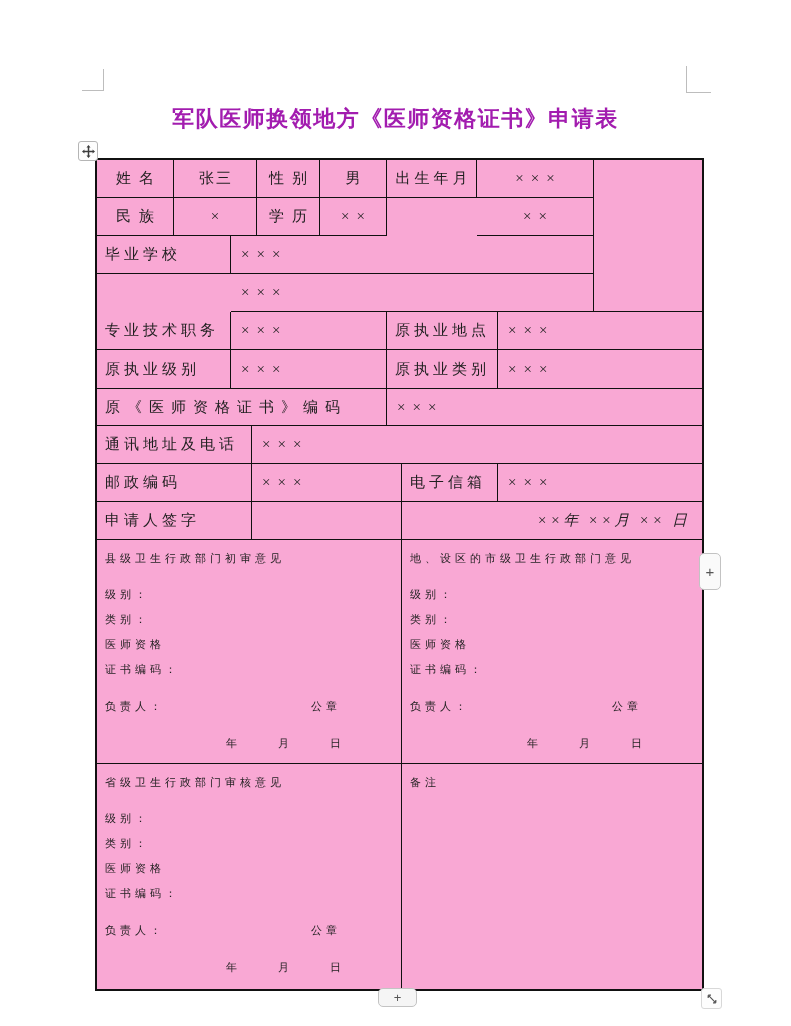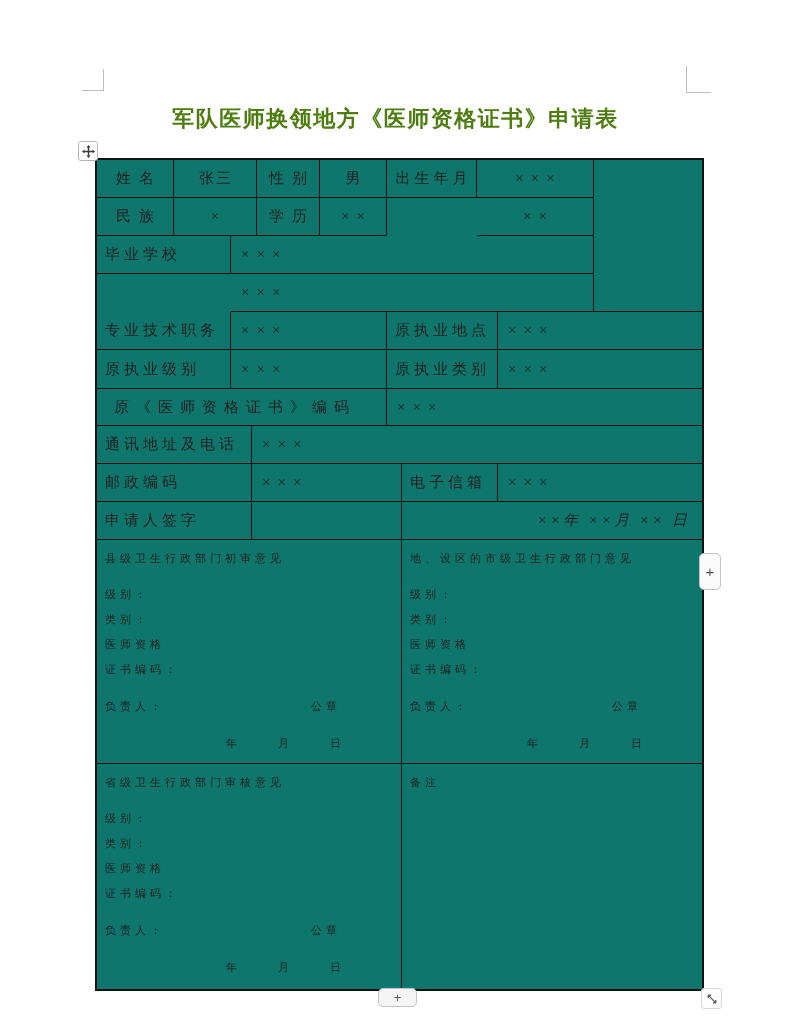--- a/index.html
+++ b/index.html
@@ -5,21 +5,21 @@
   html,body{margin:0;padding:0;}
   body{
     width:791px;height:1026px;position:relative;overflow:hidden;
     background:#ffffff;
     font-family:"Liberation Serif","DejaVu Serif",serif;
     color:#1f1f1f;
   }
   
   .doc-title{
     position:absolute;top:104px;left:0;width:791px;
-    text-align:center;font-size:22px;font-weight:bold;letter-spacing:1.5px;color:#4d7c0f;
+    text-align:center;font-size:22px;font-weight:bold;letter-spacing:1.5px;color:#a21caf;
   }
   .crop-tl{position:absolute;left:82px;top:69px;width:21px;height:21px;
     border-right:1px solid #bdbdbd;border-bottom:1px solid #bdbdbd;}
   .crop-tr{position:absolute;left:686px;top:66px;width:24px;height:26px;
     border-left:1px solid #bdbdbd;border-bottom:1px solid #bdbdbd;}
   .move-handle{
     position:absolute;left:78px;top:141px;width:20px;height:20px;box-sizing:border-box;
     border:1px solid #b5b5b5;border-radius:3px;background:#fdfdfd;
     display:flex;align-items:center;justify-content:center;z-index:5;
   }
@@ -34,34 +34,34 @@
     position:absolute;left:701px;top:988px;width:21px;height:21px;box-sizing:border-box;
     border:1px solid #d8d8d8;border-radius:3px;background:#fdfdfd;
     display:flex;align-items:center;justify-content:center;z-index:6;
   }
   
   .doc-table{
     position:absolute;left:95px;top:158px;width:605px;height:829px;
     display:grid;
     grid-template-columns:77px 57px 21px 5px 63px 67px 15px 75px 21px 96px 108px;
     grid-template-rows:38px 38px 38px 38px 38px 39px 37px 38px 38px 38px 224px 225px;
-    border:2px solid #111;box-sizing:content-box;background:#0f766e;
+    border:2px solid #111;box-sizing:content-box;background:#f9a8d4;
   }
   .cell{
     box-sizing:border-box;border-right:1.5px solid #111;border-bottom:1.5px solid #111;
     display:flex;align-items:center;font-size:15px;overflow:hidden;white-space:nowrap;
   }
   .ce{border-right:none;}
   .be{border-bottom:none;}
   .clab{justify-content:center;letter-spacing:8px;text-indent:8px;}
   .cmid{justify-content:center;letter-spacing:4px;text-indent:4px;}
   .cc{justify-content:center;letter-spacing:2px;text-indent:2px;}
   .cv{justify-content:center;letter-spacing:7px;text-indent:7px;}
   .ll{padding-left:8px;letter-spacing:4px;}
-  .llw{padding-left:17px;letter-spacing:7px;}
+  .llw{padding-left:8px;letter-spacing:7px;}
   .lv{padding-left:10px;letter-spacing:7px;}
   .date-cell{justify-content:flex-end;padding-right:12px;letter-spacing:3px;font-style:italic;}
   
   .op{display:block;padding:6px 8px 0 8px;letter-spacing:4px;font-size:11px;}
   .op-title{height:24px;line-height:24px;}
   .op-gap{height:12px;}
   .op-line{height:25px;line-height:25px;}
   .op-resp{height:25px;line-height:25px;display:flex;padding-right:52px;}
   .op-resp .seal{margin-left:auto;}
   .op-date{height:25px;line-height:25px;display:flex;justify-content:flex-end;gap:37px;padding-right:48px;}

